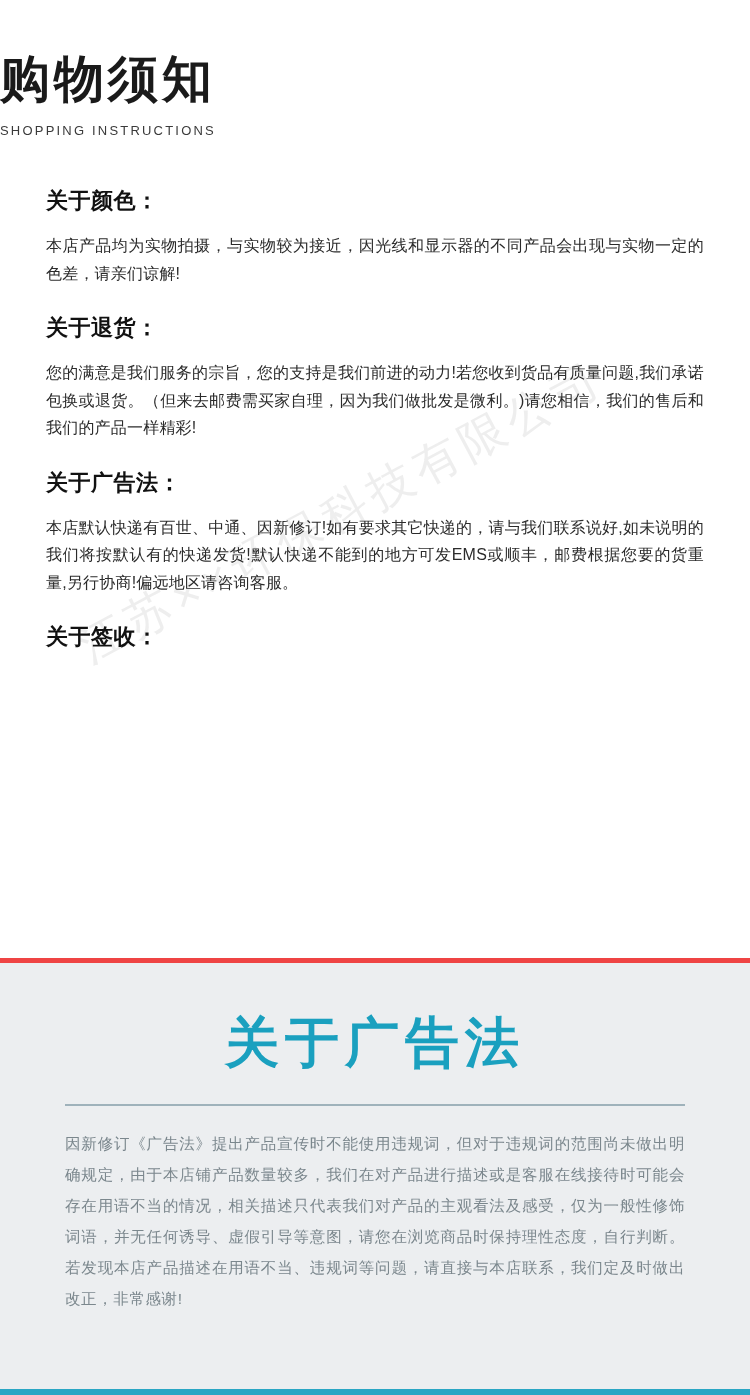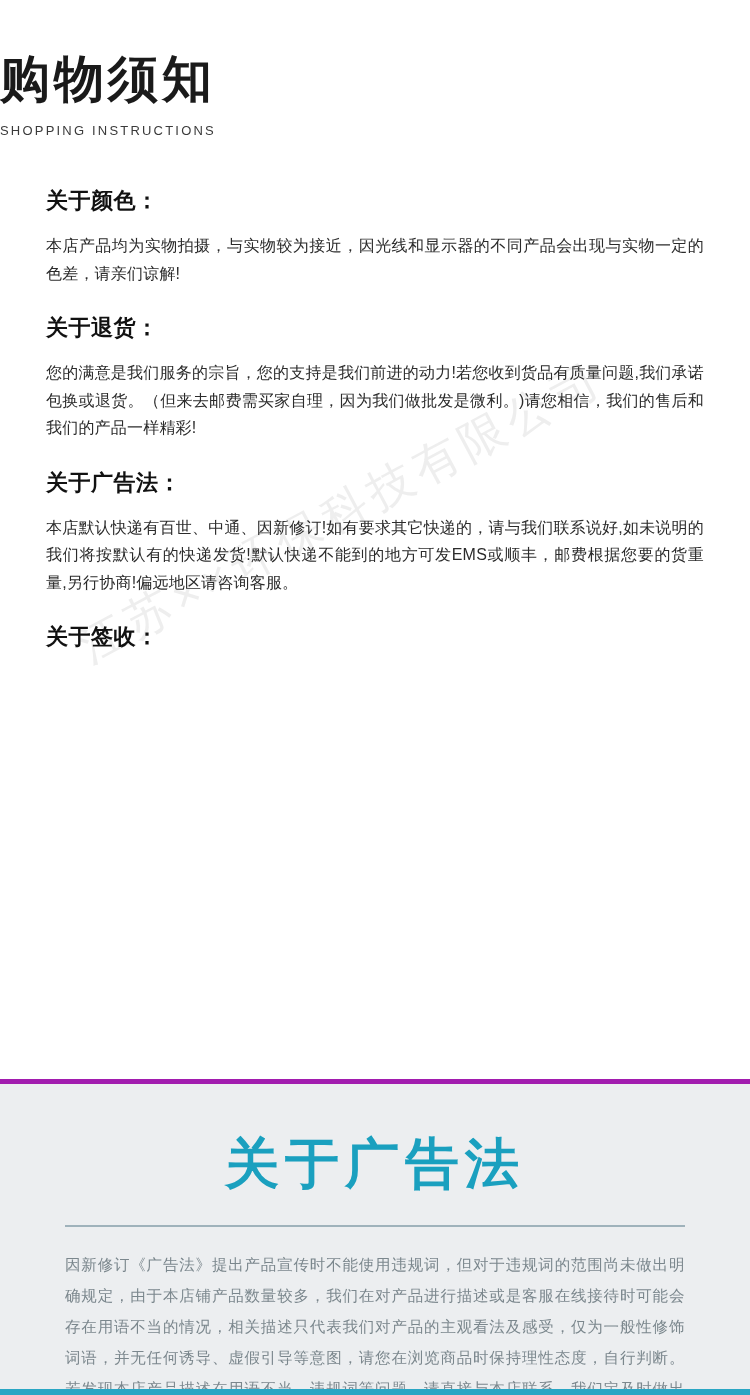--- a/index.html
+++ b/index.html
@@ -87,23 +87,23 @@
     z-index: 1;
     font-weight: normal;
   }
 
   
   .adlaw {
     position: absolute;
     left: 0;
     bottom: 0;
     width: 750px;
-    height: 316px;
+    height: 437px;
     background: #eceef0;
-    border-top: 5px solid #a21caf;
+    border-top: 5px solid #ef4444;
     box-sizing: border-box;
   }
   .adlaw-inner {
     position: relative;
     width: 100%;
     height: 100%;
   }
   .adlaw-title {
     text-align: center;
     padding-top: 44px;

